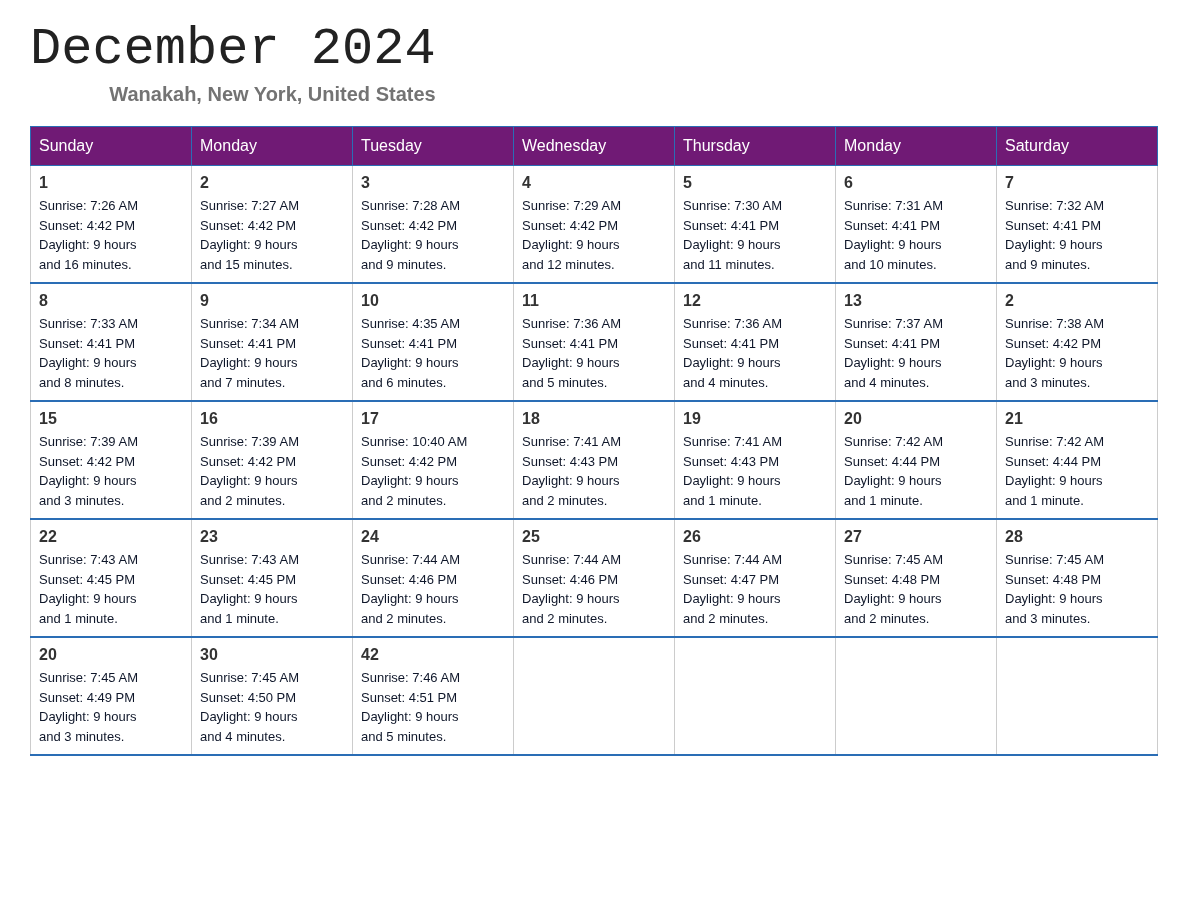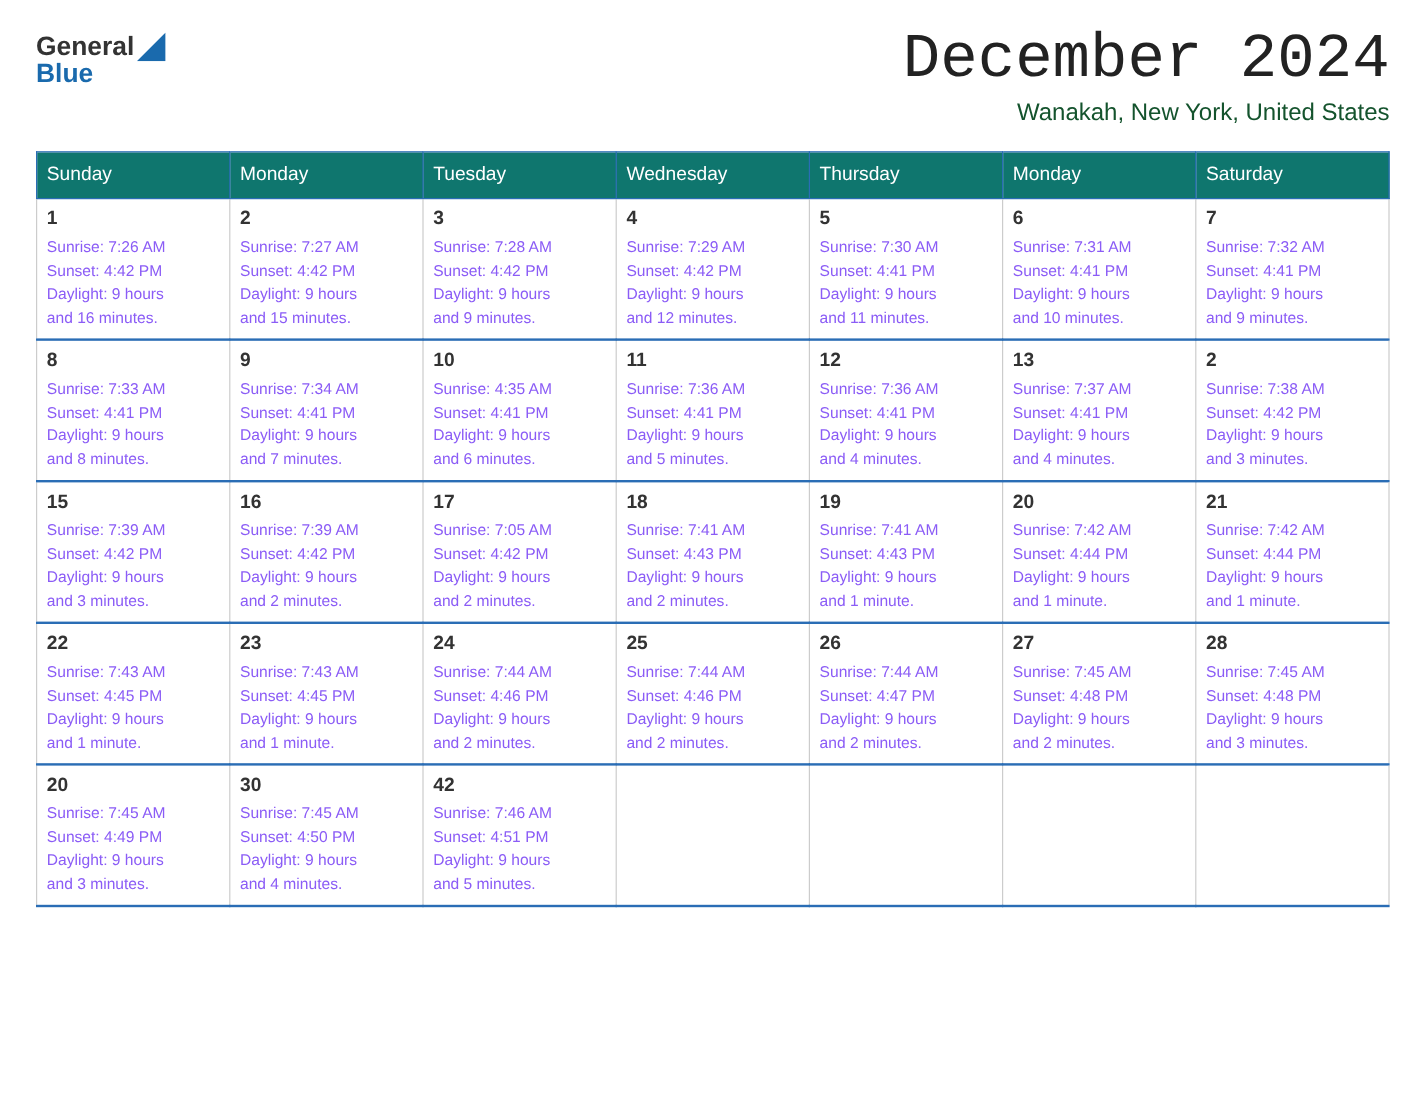--- a/index.html
+++ b/index.html
@@ -15,21 +15,21 @@
       justify-content: space-between;
       align-items: flex-start;
       margin-bottom: 20px;
     }
     .calendar-table {
       width: 100%;
       border-collapse: collapse;
       table-layout: fixed;
     }
     .calendar-table thead tr th {
-      background-color: #0f766e;
+      background-color: #701a75;
       color: #fff;
       padding: 10px 8px;
       font-size: 16px;
       font-weight: normal;
       text-align: left;
       border: 1px solid #2a6db5;
     }
     .calendar-table tbody tr td {
       border: 1px solid #ccc;
       padding: 8px;
@@ -39,46 +39,37 @@
     }
     .calendar-table tbody tr td .day-number {
       font-size: 16px;
       font-weight: bold;
       color: #333;
       display: block;
       margin-bottom: 4px;
     }
     .calendar-table tbody tr td .day-info {
       font-size: 13px;
-      color: #8b5cf6;
+      color: #0f172a;
       line-height: 1.5;
     }
     .calendar-table tbody tr td.empty {
       background: #fff;
     }
     .calendar-table tbody tr {
       border-bottom: 2px solid #2a6db5;
     }
   </style>
 </head>
 <body>
 
 <div class="header-area">
-  <div style="display:flex; flex-direction:column; align-items:flex-start; padding-top:6px;">
-    <div style="display:flex; align-items:center;">
-      <span style="font-size:22px; font-weight:bold; color:#333; font-family:Arial,sans-serif;">General</span>
-      <svg width="24" height="24" viewBox="0 0 24 24" style="margin-left:2px;">
-        <polygon points="0,24 24,0 24,24" fill="#1a6aad"></polygon>
-      </svg>
-    </div>
-    <span style="font-size:22px; font-weight:bold; color:#1a6aad; font-family:Arial,sans-serif; margin-top:-4px;">Blue</span>
-  </div>
   <div style="text-align:right;">
     <div style="font-size:52px; font-weight:normal; color:#222; font-family:Liberation Mono, monospace;">December 2024</div>
-    <div style="font-size:20px; color:#14532d; font-family:Arial,sans-serif; margin-top:4px;">Wanakah, New York, United States</div>
+    <div style="font-size:20px; color:#737373; font-family:Arial,sans-serif; margin-top:4px;font-weight:bold;">Wanakah, New York, United States</div>
   </div>
 </div>
 
 <table class="calendar-table">
   <thead>
     <tr>
     <th>Sunday</th>
         <th>Monday</th>
         <th>Tuesday</th>
         <th>Wednesday</th>
@@ -152,21 +143,21 @@
         <td>
           <span class="day-number">15</span>
           <div class="day-info"><span>Sunrise: 7:39 AM</span><br><span>Sunset: 4:42 PM</span><br><span>Daylight: 9 hours</span><br><span>and 3 minutes.</span></div>
         </td>
         <td>
           <span class="day-number">16</span>
           <div class="day-info"><span>Sunrise: 7:39 AM</span><br><span>Sunset: 4:42 PM</span><br><span>Daylight: 9 hours</span><br><span>and 2 minutes.</span></div>
         </td>
         <td>
           <span class="day-number">17</span>
-          <div class="day-info"><span>Sunrise: 7:05 AM</span><br><span>Sunset: 4:42 PM</span><br><span>Daylight: 9 hours</span><br><span>and 2 minutes.</span></div>
+          <div class="day-info"><span>Sunrise: 10:40 AM</span><br><span>Sunset: 4:42 PM</span><br><span>Daylight: 9 hours</span><br><span>and 2 minutes.</span></div>
         </td>
         <td>
           <span class="day-number">18</span>
           <div class="day-info"><span>Sunrise: 7:41 AM</span><br><span>Sunset: 4:43 PM</span><br><span>Daylight: 9 hours</span><br><span>and 2 minutes.</span></div>
         </td>
         <td>
           <span class="day-number">19</span>
           <div class="day-info"><span>Sunrise: 7:41 AM</span><br><span>Sunset: 4:43 PM</span><br><span>Daylight: 9 hours</span><br><span>and 1 minute.</span></div>
         </td>
         <td>

